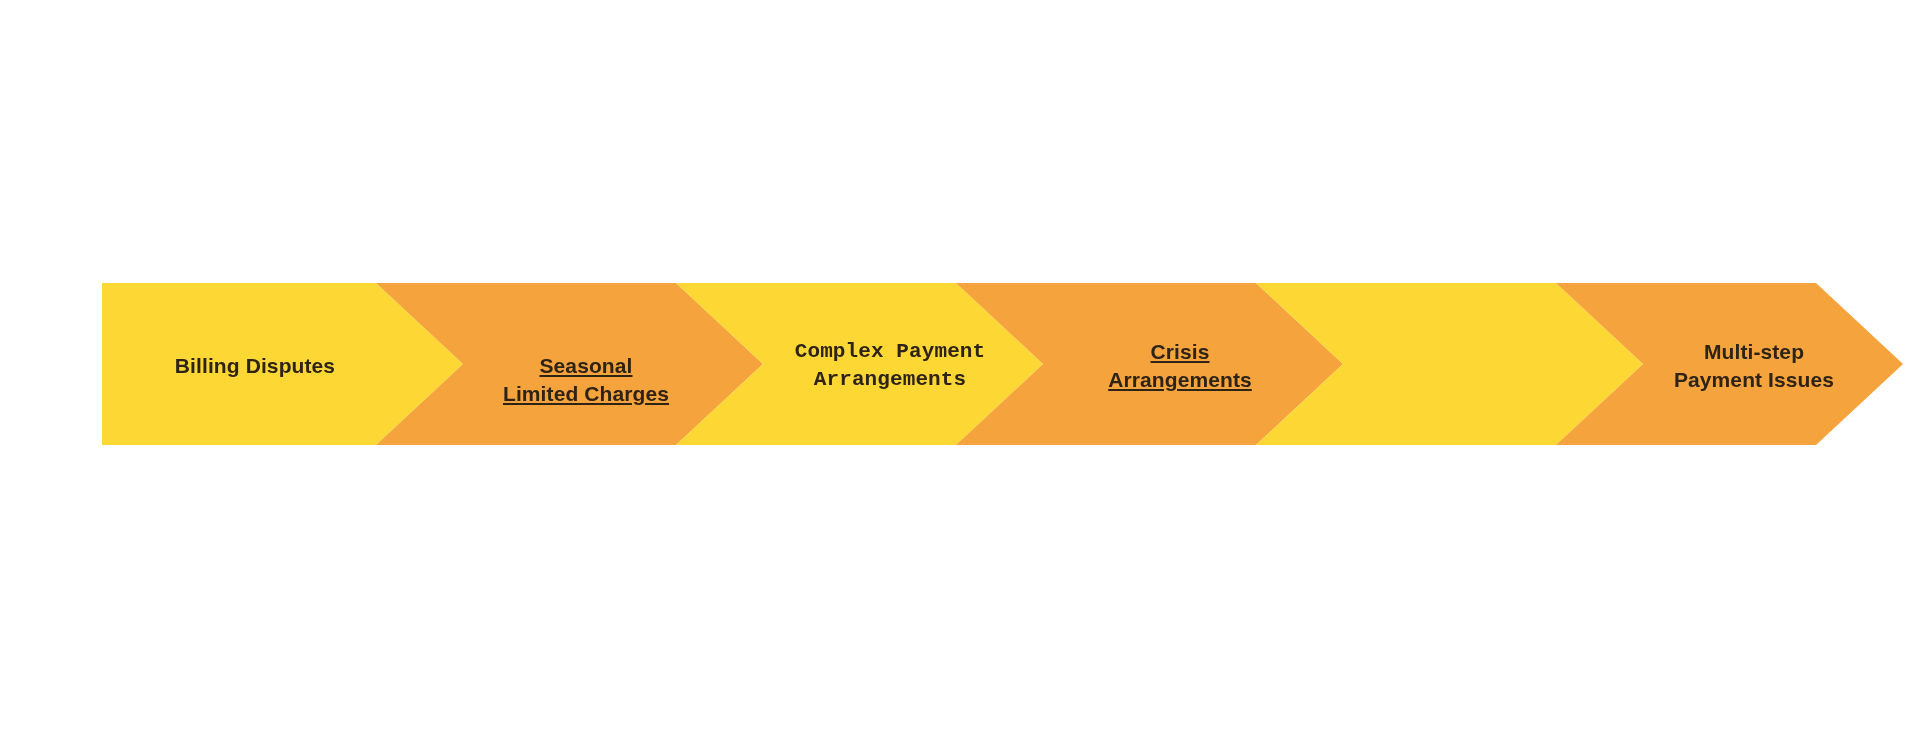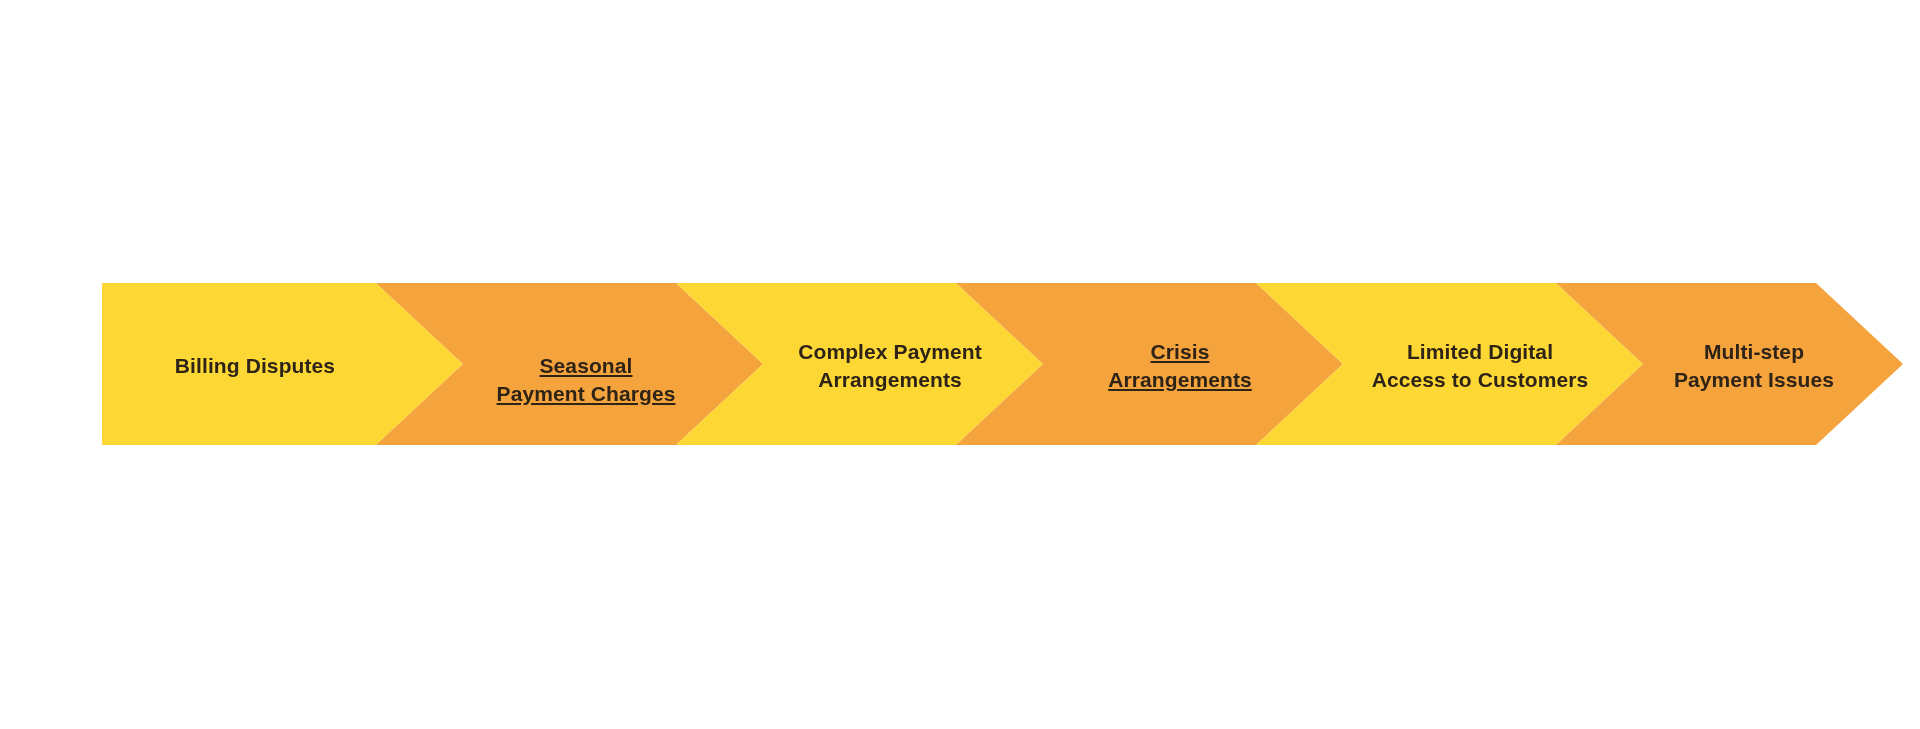--- a/index.html
+++ b/index.html
@@ -74,33 +74,29 @@
           <polygon points="1540,283 1800,283 1887,364 1800,445 1540,445 1627,364" fill="#F5A33C"></polygon>
         </g>
     </svg>
 
     <div class="seg-label" style="left: 39px; top: 321px; width: 400px; height: 90px;">
       <span class="line">Billing Disputes</span>
 
     </div>
     <div class="seg-label" style="left: 370px; top: 335px; width: 400px; height: 90px; text-decoration: underline;">
       <span class="line">Seasonal</span>
-      <span class="line">Payment Charges</span>
+      <span class="line">Limited Charges</span>
     </div>
-    <div class="seg-label" style="left: 674px; top: 321px; width: 400px; height: 90px;">
+    <div class="seg-label" style="left: 674px; top: 321px; width: 400px; height: 90px; font-family: Liberation Mono, monospace;">
       <span class="line">Complex Payment</span>
       <span class="line">Arrangements</span>
     </div>
     <div class="seg-label" style="left: 964px; top: 321px; width: 400px; height: 90px; text-decoration: underline;">
       <span class="line">Crisis</span>
       <span class="line">Arrangements</span>
-    </div>
-    <div class="seg-label" style="left: 1264px; top: 321px; width: 400px; height: 90px;">
-      <span class="line">Limited Digital</span>
-      <span class="line">Access to Customers</span>
     </div>
     <div class="seg-label" style="left: 1538px; top: 321px; width: 400px; height: 90px;">
       <span class="line">Multi-step</span>
       <span class="line">Payment Issues</span>
     </div>
   </div>
 
 </div>
 
 </body></html>

